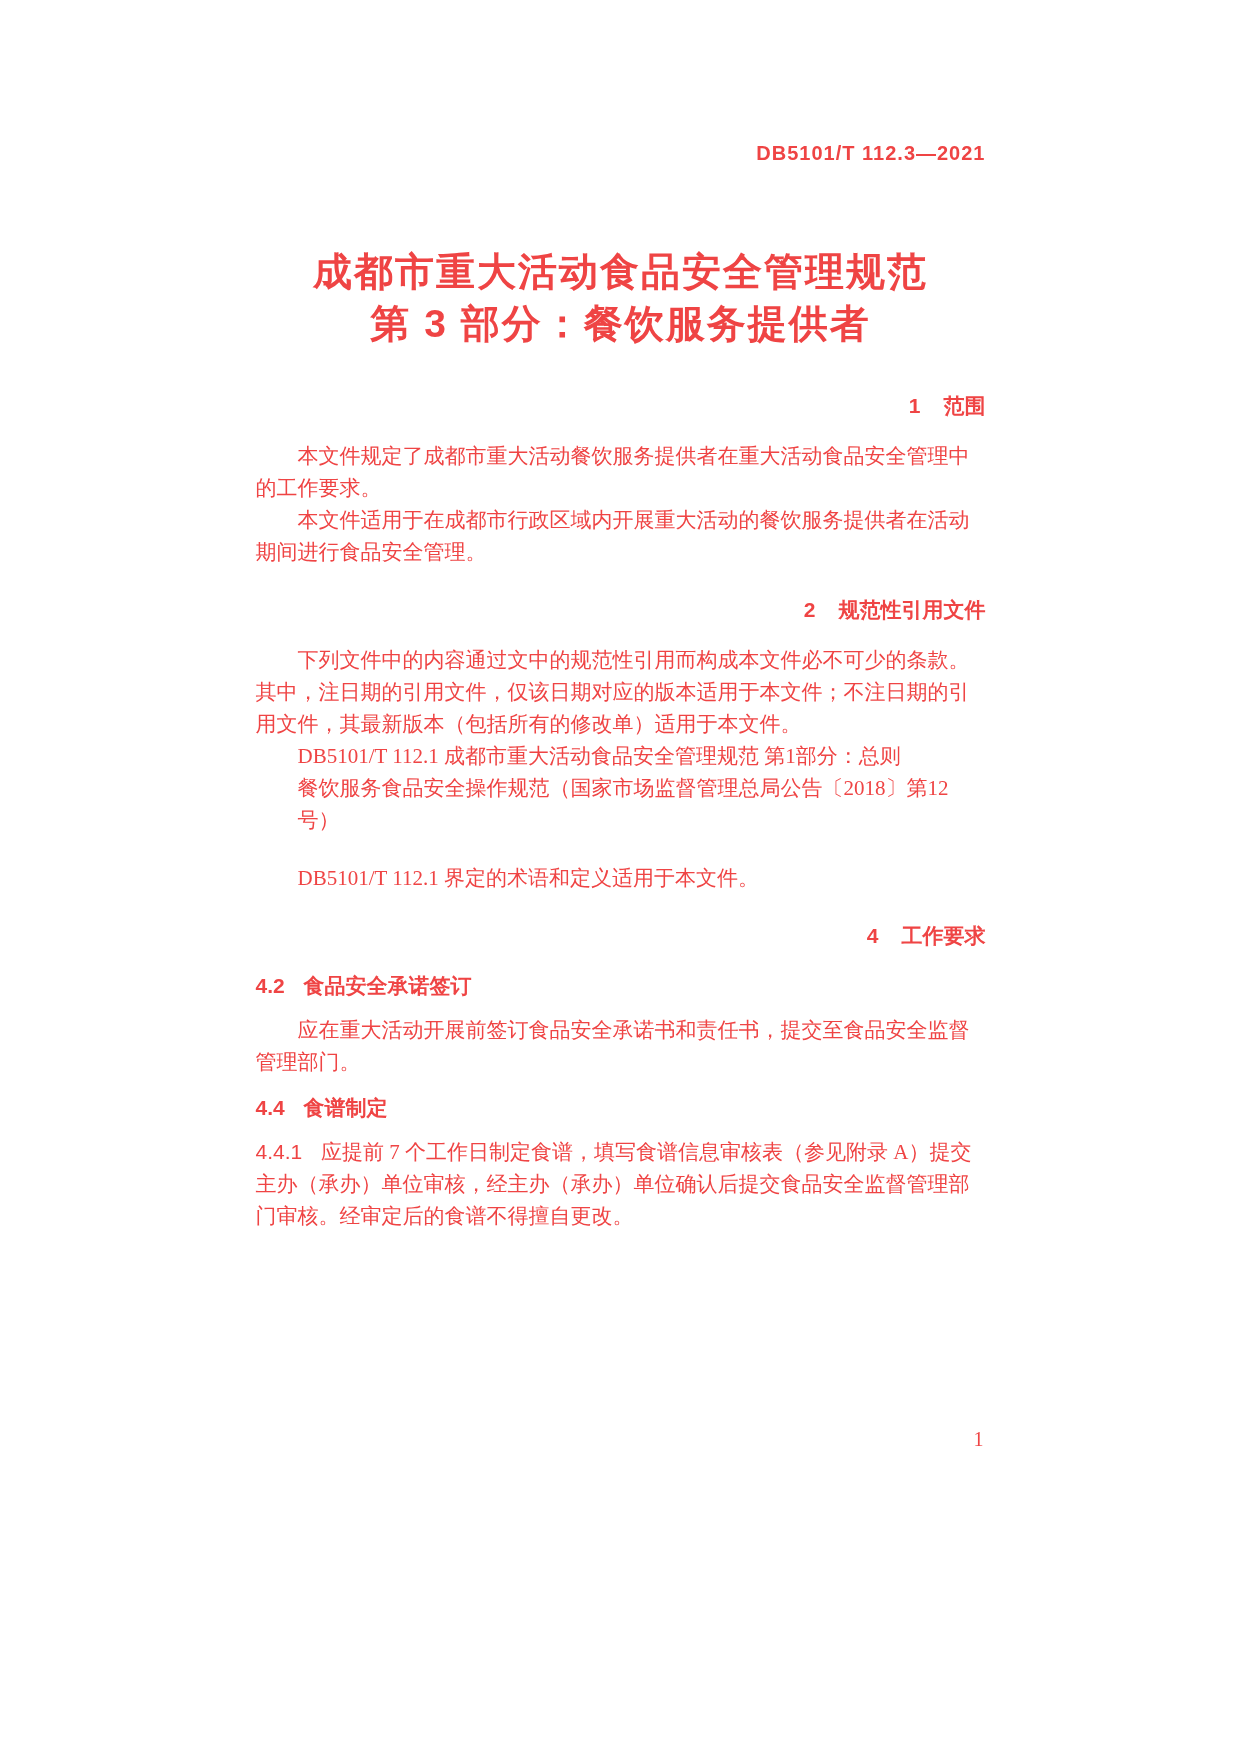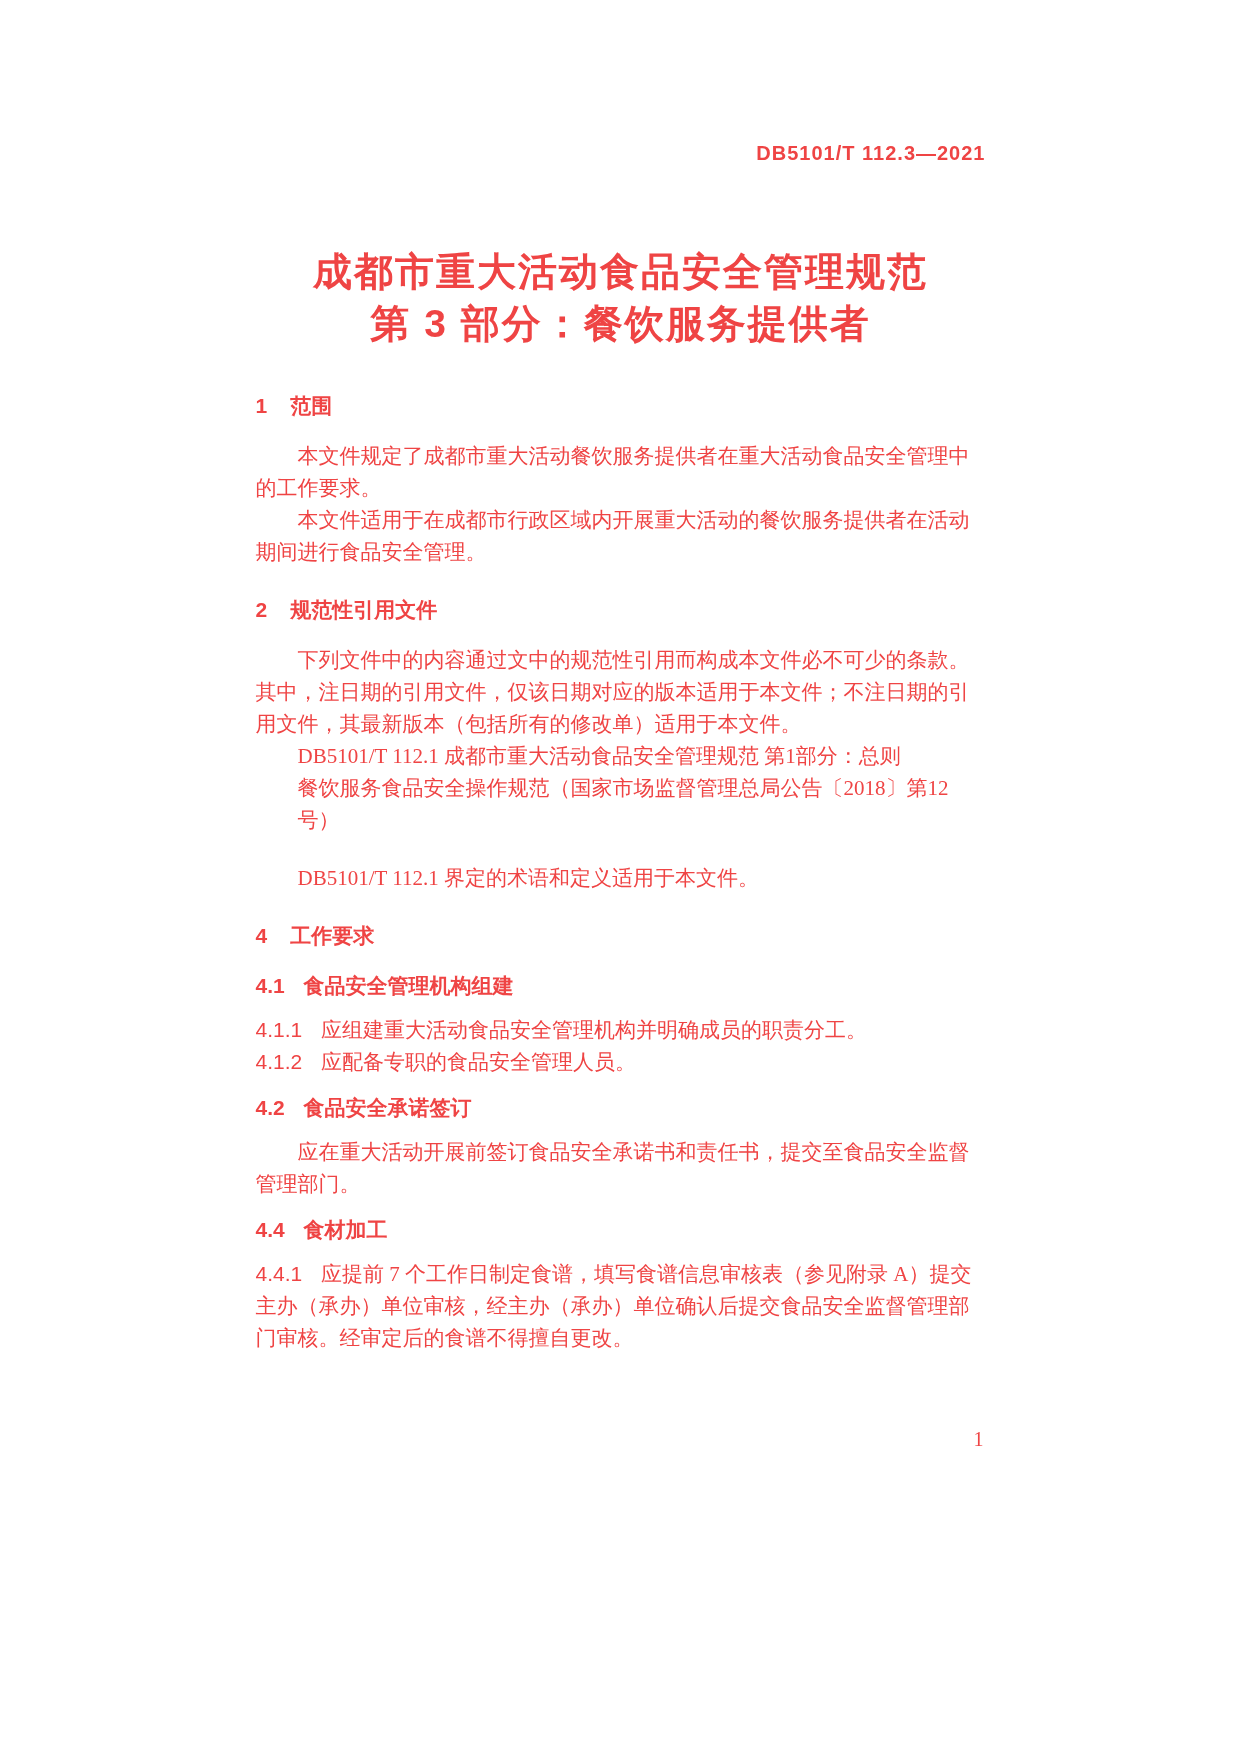--- a/index.html
+++ b/index.html
@@ -39,20 +39,21 @@
     font-size: 21px;
     line-height: 32px;
   }
   .section { margin-top: 26px; }
   .clause-heading {
     margin: 0 0 18px 0;
     font-family: "Liberation Sans", "DejaVu Sans", sans-serif;
     font-size: 21px;
     font-weight: 700;
     line-height: 32px;
+    text-align: right;
   }
   .clause-heading .num { margin-right: 1.1em; }
   .subclause-heading {
     margin: 14px 0 12px 0;
     font-family: "Liberation Sans", "DejaVu Sans", sans-serif;
     font-size: 21px;
     font-weight: 700;
     line-height: 32px;
   }
   .subclause-heading .num { margin-right: 0.9em; }
@@ -101,34 +102,29 @@
       <p class="ref-line">餐饮服务食品安全操作规范（国家市场监督管理总局公告〔2018〕第12号）</p>
     </section>
 
     <section class="section">
       <p class="body-para">DB5101/T 112.1 界定的术语和定义适用于本文件。</p>
     </section>
 
     <section class="section">
       <h2 class="clause-heading"><span class="num">4</span><span class="clause-title">工作要求</span></h2>
 
-      <div class="subsection">
-        <h3 class="subclause-heading"><span class="num">4.1</span><span class="clause-title">食品安全管理机构组建</span></h3>
-        <p class="clause-para"><span class="num">4.1.1</span><span class="clause-text">应组建重大活动食品安全管理机构并明确成员的职责分工。</span></p>
-        <p class="clause-para"><span class="num">4.1.2</span><span class="clause-text">应配备专职的食品安全管理人员。</span></p>
-      </div>
 
       <div class="subsection">
         <h3 class="subclause-heading"><span class="num">4.2</span><span class="clause-title">食品安全承诺签订</span></h3>
         <p class="body-para">应在重大活动开展前签订食品安全承诺书和责任书，提交至食品安全监督管理部门。</p>
       </div>
 
 
       <div class="subsection">
-        <h3 class="subclause-heading"><span class="num">4.4</span><span class="clause-title">食材加工</span></h3>
+        <h3 class="subclause-heading"><span class="num">4.4</span><span class="clause-title">食谱制定</span></h3>
         <p class="clause-para"><span class="num">4.4.1</span><span class="clause-text">应提前 7 个工作日制定食谱，填写食谱信息审核表（参见附录 A）提交主办（承办）单位审核，经主办（承办）单位确认后提交食品安全监督管理部门审核。经审定后的食谱不得擅自更改。</span></p>
       </div>
     </section>
 
   </main>
 
   <footer class="page-footer">
     <span class="page-number">1</span>
   </footer>
 

